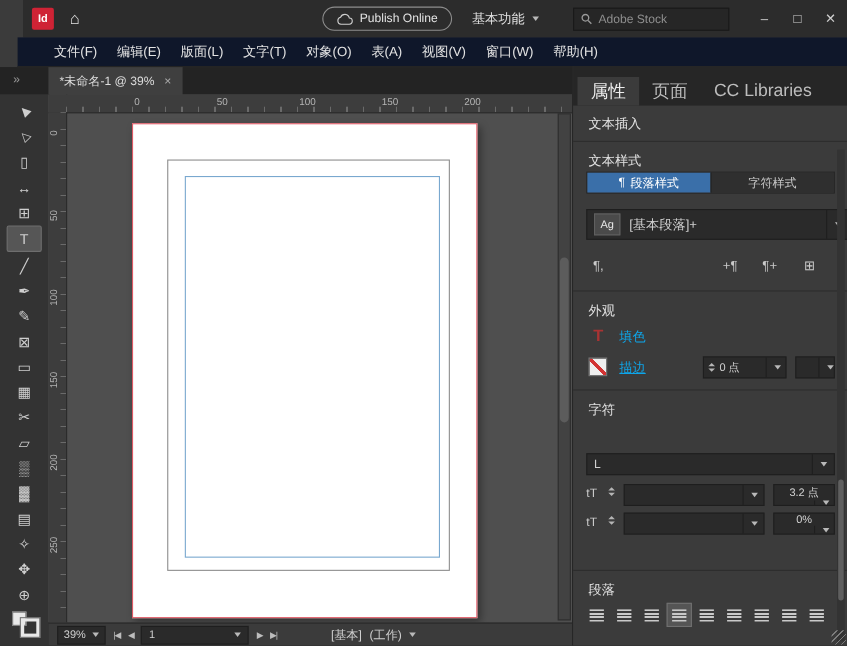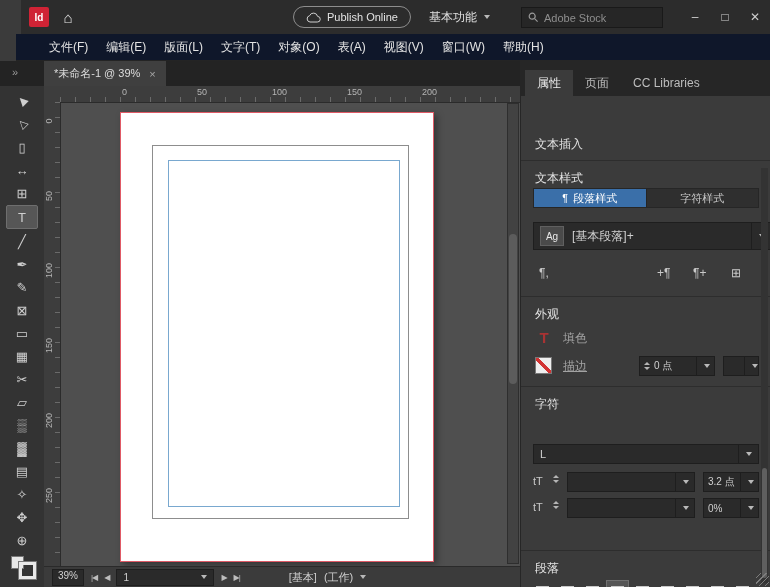--- a/index.html
+++ b/index.html
@@ -60,32 +60,32 @@
         box-shadow:3px 3px 7px rgba(0,0,0,.35);}
   .inner-frame{position:absolute;left:31px;top:32px;width:255px;height:372px;border:1px solid #8d8d8d;}
   .text-frame{position:absolute;left:47px;top:47px;width:230px;height:345px;border:1px solid #79a8cf;}
   .vscroll{position:absolute;right:1px;top:17px;width:10px;bottom:2px;background:#424242;border:1px solid #2e2e2e;}
   .vthumb{position:absolute;left:1px;right:1px;top:130px;height:150px;background:#5c5c5c;border-radius:4px;}
 
   
   .statusbar{position:absolute;left:44px;top:566px;width:476px;height:21px;background:#3b3b3b;
              border-top:1px solid #2a2a2a;display:flex;align-items:center;gap:7px;padding:0 8px;font-size:11px;box-sizing:border-box;}
   .combo{background:#2a2a2a;border:1px solid #1e1e1e;display:flex;align-items:center;color:#d0d0d0;}
-  .zoom-combo{height:15px;padding:0 5px;gap:6px;font-size:10px;flex-direction:column;}
+  .zoom-combo{height:15px;padding:0 5px;gap:6px;font-size:10px;}
   .navbtn{color:#bdbdbd;font-size:8px;letter-spacing:-1px;}
   .page-combo{height:15px;width:84px;padding:0 6px;justify-content:space-between;font-size:10px;}
   .disp{color:#cfcfcf;font-size:11px;}
   .disp-first{margin-left:42px;}
 
   
   .panel{position:absolute;left:520px;top:60px;right:0;bottom:0;background:#3b3b3b;border-left:1px solid #262626;}
   .panel-tabs{position:absolute;left:0;top:0;right:0;height:36px;background:#262626;display:flex;align-items:flex-end;padding-left:4px;}
-  .panel-tab{height:26px;display:flex;align-items:center;padding:0 12px;font-size:12px;color:#bdbdbd;}
+  .panel-tab{height:26px;display:flex;align-items:center;padding:0 12px;font-size:16px;color:#bdbdbd;}
   .panel-tab.active{background:#3b3b3b;color:#ececec;}
-  .panel-body{position:absolute;left:0;top:36px;right:0;bottom:0;margin-top:32px;}
+  .panel-body{position:absolute;left:0;top:36px;right:0;bottom:0;}
   .sec-label{position:absolute;left:14px;font-size:12px;color:#e2e2e2;}
   .pdivider{position:absolute;left:0;right:0;height:1px;background:#2d2d2d;}
 
   .p-textinsert{top:8px;}
   .p-div1{top:32px;}
   .p-ts-head{top:42px;}
   .p-toggle{position:absolute;left:12px;top:60px;width:226px;height:20px;display:flex;border:1px solid #262626;box-sizing:border-box;}
   .toggle-left{flex:1;background:#3a6fa9;color:#fff;display:flex;align-items:center;justify-content:center;gap:5px;font-size:11px;}
   .toggle-right{flex:1;background:#2f2f2f;color:#c9c9c9;display:flex;align-items:center;justify-content:center;
                 font-size:11px;border-left:1px solid #242424;}
@@ -93,37 +93,37 @@
   .ag-badge{width:22px;height:18px;background:#4a4a4a;border:1px solid #606060;color:#e8e8e8;font-size:10px;
             display:flex;align-items:center;justify-content:center;flex:0 0 auto;}
   .combo-end{margin-left:auto;height:100%;display:flex;align-items:center;padding-left:7px;border-left:1px solid #1e1e1e;}
   .p-iconrow{position:absolute;left:0;top:138px;right:0;height:18px;}
   .mini-icon{position:absolute;color:#c9c9c9;font-size:12px;top:0;}
   .p-div2{top:168px;}
   .p-appear-head{top:178px;}
   .p-fillrow{position:absolute;left:0;top:200px;right:0;height:20px;}
   .swatch-t{position:absolute;left:14px;top:0;width:18px;height:18px;color:#a83333;font-weight:bold;font-size:15px;
             display:flex;align-items:center;justify-content:center;}
-  .row-label{position:absolute;left:42px;top:2px;font-size:12px;color:#a3a3a3;}
+  .row-label{position:absolute;left:42px;top:2px;font-size:12px;color:#0ea5e9;}
   .p-strokerow{position:absolute;left:0;top:228px;right:0;height:22px;}
   .swatch-none{position:absolute;left:14px;top:1px;width:15px;height:15px;border:1px solid #787878;
                background:linear-gradient(45deg,#eee 42%,#d23333 42%,#d23333 58%,#eee 58%);}
   .stroke-label{text-decoration:underline;}
   .weight-combo{position:absolute;left:118px;top:0;width:76px;height:20px;padding:0 4px;gap:4px;font-size:10px;box-sizing:border-box;}
   .mini-dd{position:absolute;left:202px;top:0;width:36px;height:20px;box-sizing:border-box;}
   .p-div3{top:258px;}
   .p-char-head{top:268px;}
   .p-fontcombo{position:absolute;left:12px;top:288px;width:226px;height:22px;padding:0 6px;gap:6px;font-size:11px;box-sizing:border-box;}
   .p-stylecombo2{position:absolute;left:12px;top:316px;width:226px;height:20px;padding:0 6px;font-size:11px;box-sizing:border-box;}
   .p-sizerow{position:absolute;left:0;top:344px;right:0;height:20px;}
   .p-trackrow{position:absolute;left:0;top:370px;right:0;height:20px;}
   .tt-icon{position:absolute;left:12px;top:3px;font-size:11px;color:#c9c9c9;}
   .row-spin{position:absolute;left:32px;top:3px;}
   .mid-combo{position:absolute;left:46px;top:0;width:128px;height:20px;padding:0 5px;box-sizing:border-box;}
-  .end-combo{position:absolute;left:182px;top:0;width:56px;height:20px;padding:0 4px;font-size:10px;box-sizing:border-box;}
+  .end-combo{position:absolute;left:182px;top:0;width:56px;height:20px;padding:0 4px;font-size:10px;box-sizing:border-box;flex-direction:column;}
   .p-div4{top:422px;}
   .p-para-head{top:432px;}
   .p-alignrow{position:absolute;left:10px;top:452px;width:234px;height:22px;display:flex;gap:2px;}
   .align-btn{width:23px;height:22px;display:flex;align-items:center;justify-content:center;box-sizing:border-box;}
   .align-btn.selected{background:#555;border:1px solid #707070;}
   .bars{width:13px;height:11px;background:repeating-linear-gradient(to bottom,#c9c9c9 0 1.5px,transparent 1.5px 3.2px);}
   .panel-scroll{position:absolute;right:2px;top:40px;width:7px;bottom:4px;background:#333;}
   .panel-thumb{position:absolute;left:1px;right:1px;top:300px;height:110px;background:#5f5f5f;border-radius:3px;}
   .grip{position:absolute;right:1px;bottom:1px;width:13px;height:13px;
         background:repeating-linear-gradient(135deg,transparent 0 3px,#7d7d7d 3px 4px);}

